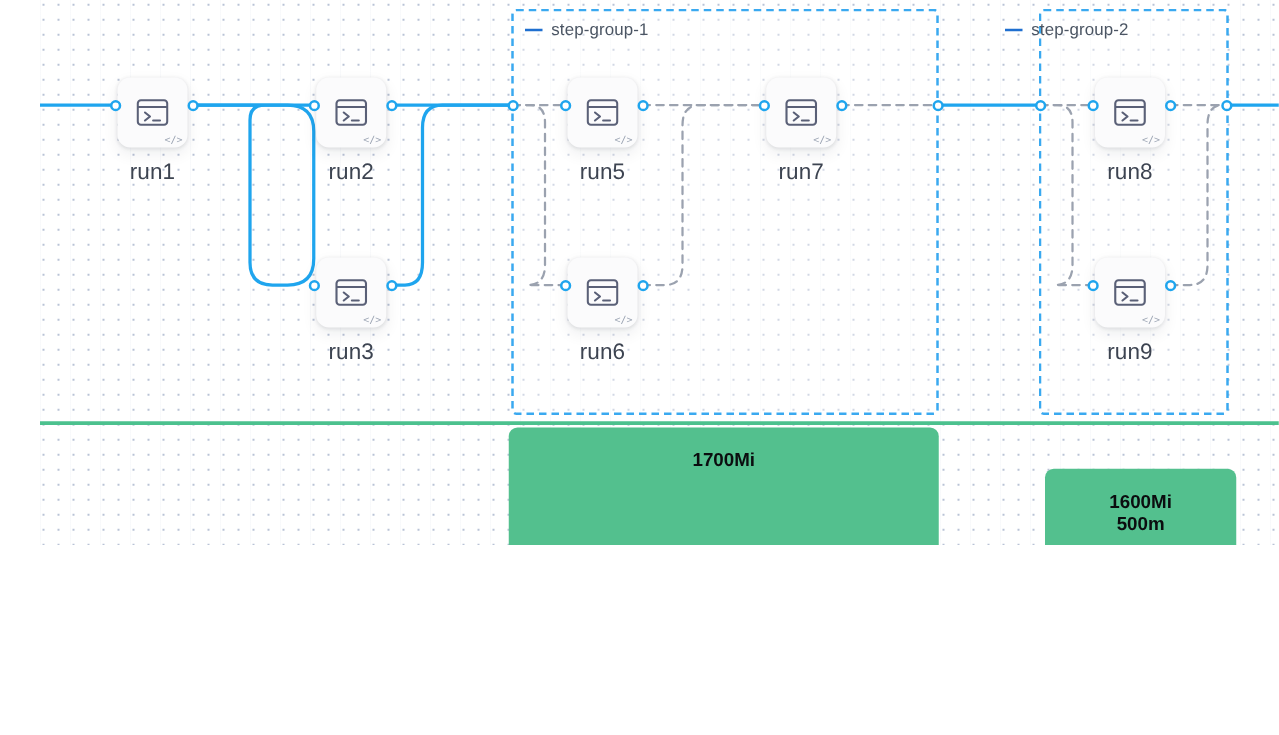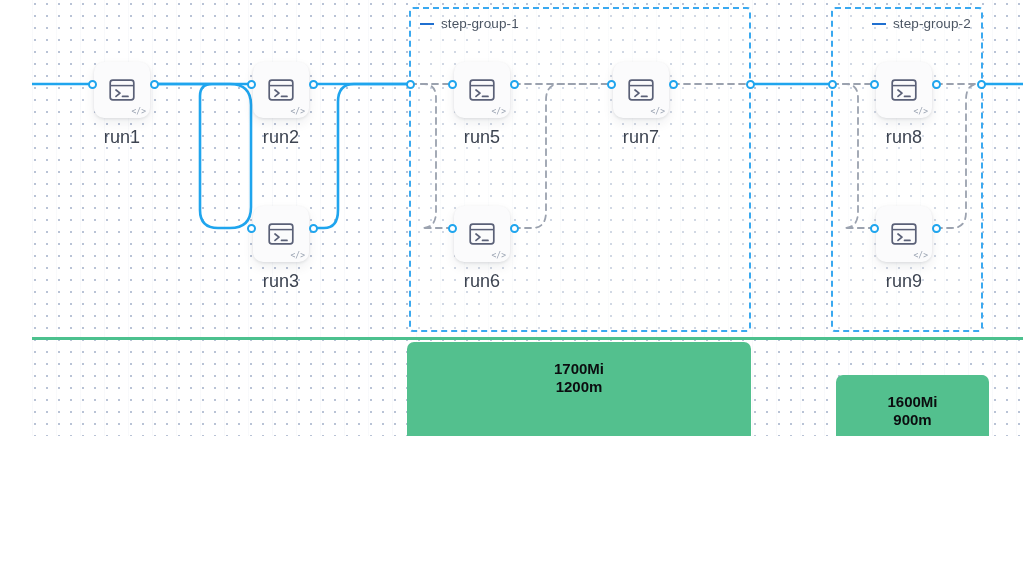--- a/index.html
+++ b/index.html
@@ -157,32 +157,32 @@
 
 <div id="canvas">
 
   <div class="layer" id="groups-layer">
       <div class="group-box" style="left: 377px; top: 7px; width: 342px; height: 325px; border-color: rgb(58, 169, 240);"></div>
       <div class="group-label" style="left: 388px; top: 16px;">
         <span class="collapse-dash"></span>
         <span>step-group-1</span>
       </div>
       <div class="group-box" style="left: 799px; top: 7px; width: 152px; height: 325px; border-color: rgb(58, 169, 240);"></div>
-      <div class="group-label" style="left: 840px; top: 16px;">
+      <div class="group-label" style="left: 772px; top: 16px;">
         <span class="collapse-dash"></span>
         <span>step-group-2</span>
       </div>
     </div>
 
   <div class="layer" id="bars-layer">
       <div class="bar" style="left: 375px; top: 342px; width: 344px; height: 246px; background: rgb(83, 192, 142);">
-        <div class="bar-text" style="top: 18px; text-align: center; padding-left: 0px; padding-right: 0px;"><span>1700Mi</span><span class="l2">1200m</span></div>
+        <div class="bar-text" style="top: 18px; text-align: center; padding-left: 0px; padding-right: 0px;"><span>1700Mi</span></div>
       </div>
       <div class="bar" style="left: 804px; top: 375px; width: 153px; height: 213px; background: rgb(83, 192, 142);">
-        <div class="bar-text" style="top: 18px; text-align: center; padding-left: 0px; padding-right: 0px;"><span>1600Mi</span><span class="l2">900m</span></div>
+        <div class="bar-text" style="top: 18px; text-align: center; padding-left: 0px; padding-right: 0px;"><span>1600Mi</span><span class="l2">500m</span></div>
       </div>
     </div>
 
   <div class="layer" id="divider-layer">
     <div id="divider" style="top: 337px; height: 3px; background: rgb(76, 193, 142);"></div>
   </div>
 
   <svg class="layer" id="edges-layer" width="1023" height="588">
     <g id="solid-edges" fill="none" stroke="#1fa5ee" stroke-width="2.6" stroke-linecap="round">
 

